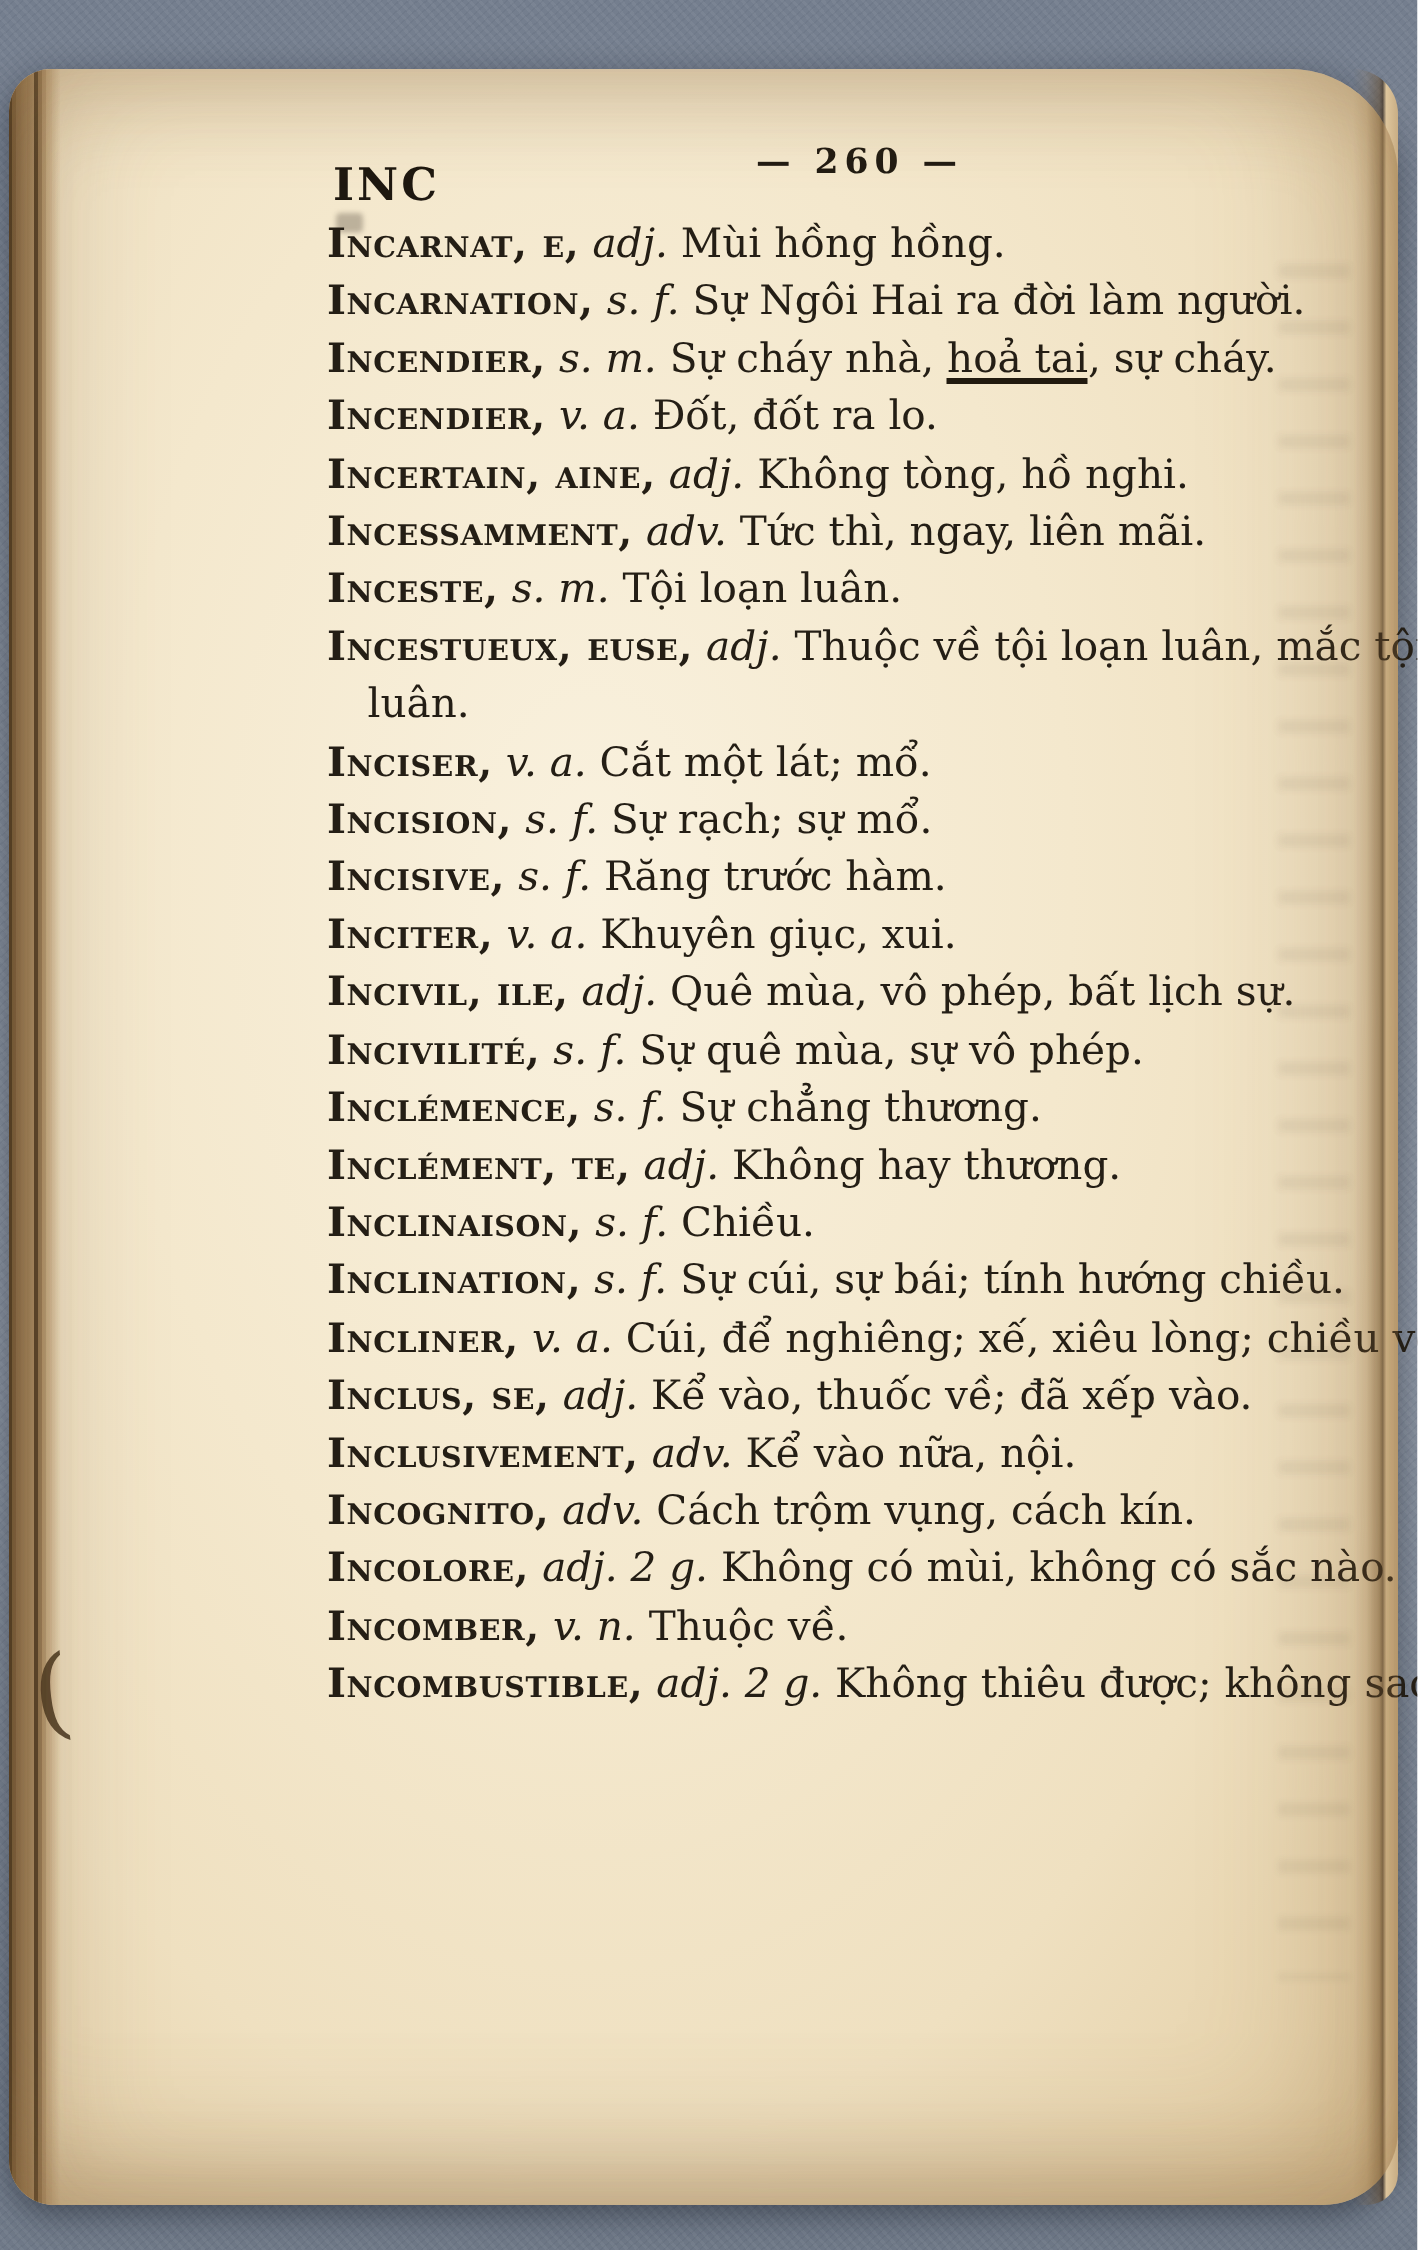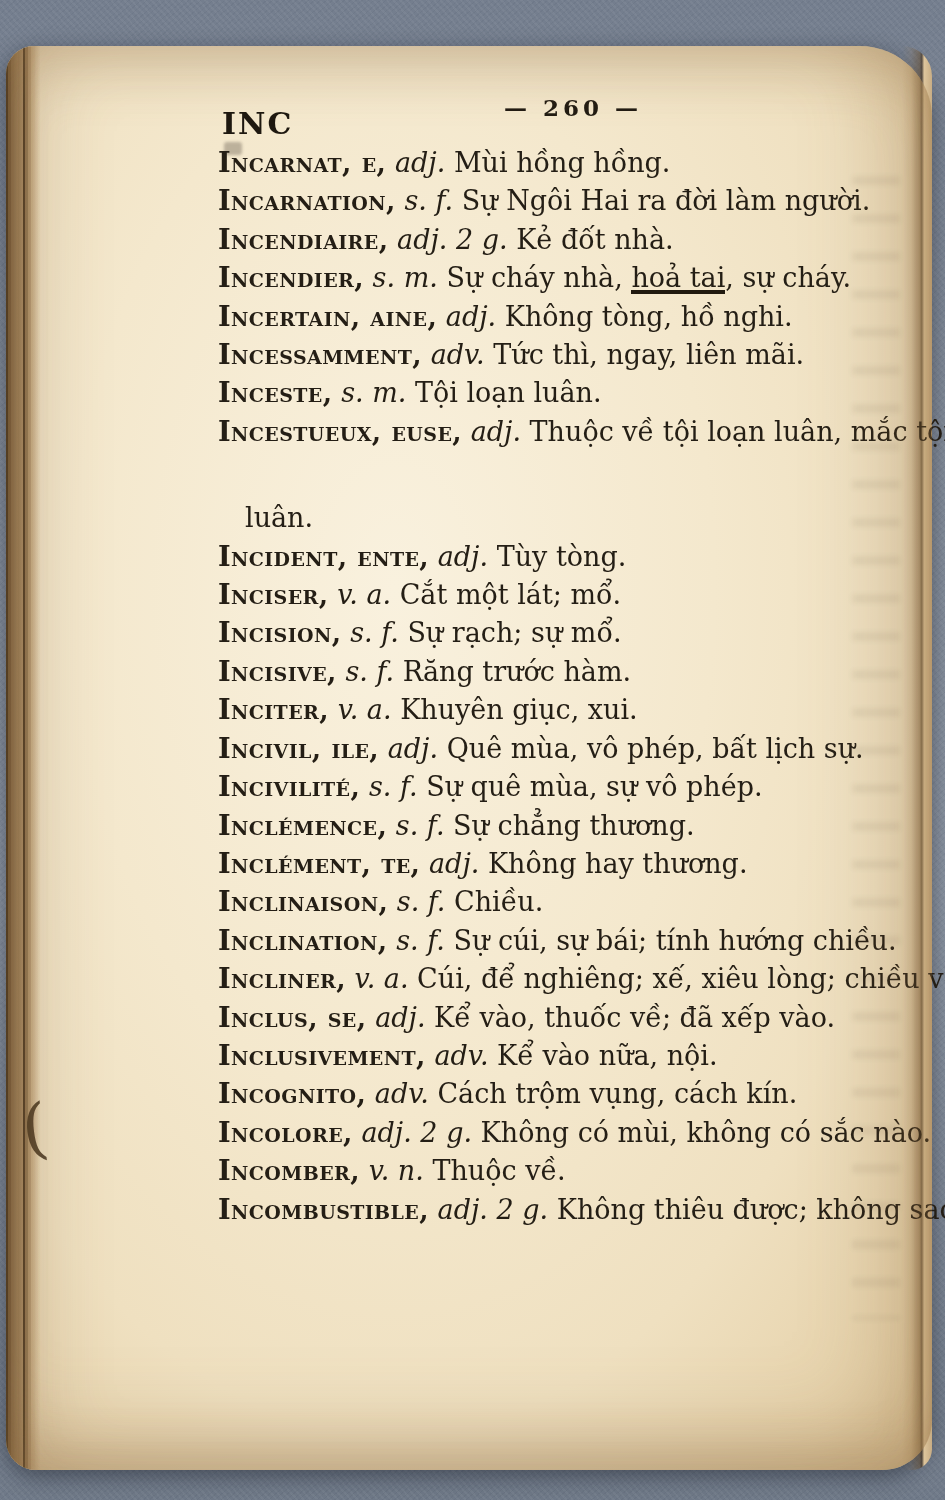--- a/index.html
+++ b/index.html
@@ -69,21 +69,21 @@
   }
   .entry .head{font-variant:small-caps;letter-spacing:.4px;font-weight:600;}
   .entry .head::first-letter{font-size:103%;}
   .entry .pos{font-style:italic;margin-top:12px;}
   .hand-underline{
     background-image:linear-gradient(#211a0f,#211a0f);
     background-size:100% 4px;background-position:0 100%;background-repeat:no-repeat;
     padding-bottom:1px;
     margin-top:28px;
   }
-  .def2{padding-left:27px;margin-top:48px;}
+  .def2{padding-left:27px;}
   .hand-paren{
     position:absolute;left:16px;top:1044px;
     font-size:66px;color:#43321d;transform:rotate(-7deg);
     font-family:"DejaVu Serif",serif;opacity:.85;
   }
 </style>
 </head>
 <body>
 
 <div class="scene">
@@ -92,27 +92,26 @@
     <div class="right-edge"></div>
     <div class="bleed-marks"></div>
 
     <span class="guide-word">INC</span>
     <span class="page-number">— 260 —</span>
     <div class="ink-smudge"></div>
 
     <div class="entries" id="entries">
         <div class="entry"><span class="head">Incarnat, e,</span> <span class="pos">adj.</span> <span class="def">Mùi hồng hồng.</span></div>
         <div class="entry"><span class="head">Incarnation,</span> <span class="pos">s. f.</span> <span class="def">Sự Ngôi Hai ra đời làm người.</span></div>
-        <div class="entry"><span class="head">Incendiaire,</span> <span class="pos">adj. 2 g.</span> <span class="def">Kẻ đốt nhà.</span></div>
         <div class="entry"><span class="head">Incendier,</span> <span class="pos">s. m.</span> <span class="def">Sự cháy nhà, <span class="hand-underline">hoả tai</span>, sự cháy.</span></div>
+        <div class="entry"><span class="head">Incendier,</span> <span class="pos">v. a.</span> <span class="def">Đốt, đốt ra lo.</span></div>
         <div class="entry"><span class="head">Incertain, aine,</span> <span class="pos">adj.</span> <span class="def">Không tòng, hồ nghi.</span></div>
         <div class="entry"><span class="head">Incessamment,</span> <span class="pos">adv.</span> <span class="def">Tức thì, ngay, liên mãi.</span></div>
         <div class="entry"><span class="head">Inceste,</span> <span class="pos">s. m.</span> <span class="def">Tội loạn luân.</span></div>
         <div class="entry"><span class="head">Incestueux, euse,</span> <span class="pos">adj.</span> <span class="def">Thuộc về tội loạn luân, mắc tội loạn</span><div class="def2">luân.</div></div>
-        <div class="entry"><span class="head">Incident, ente,</span> <span class="pos">adj.</span> <span class="def">Tùy tòng.</span></div>
         <div class="entry"><span class="head">Inciser,</span> <span class="pos">v. a.</span> <span class="def">Cắt một lát; mổ.</span></div>
         <div class="entry"><span class="head">Incision,</span> <span class="pos">s. f.</span> <span class="def">Sự rạch; sự mổ.</span></div>
         <div class="entry"><span class="head">Incisive,</span> <span class="pos">s. f.</span> <span class="def">Răng trước hàm.</span></div>
         <div class="entry"><span class="head">Inciter,</span> <span class="pos">v. a.</span> <span class="def">Khuyên giục, xui.</span></div>
         <div class="entry"><span class="head">Incivil, ile,</span> <span class="pos">adj.</span> <span class="def">Quê mùa, vô phép, bất lịch sự.</span></div>
         <div class="entry"><span class="head">Incivilité,</span> <span class="pos">s. f.</span> <span class="def">Sự quê mùa, sự vô phép.</span></div>
         <div class="entry"><span class="head">Inclémence,</span> <span class="pos">s. f.</span> <span class="def">Sự chẳng thương.</span></div>
         <div class="entry"><span class="head">Inclément, te,</span> <span class="pos">adj.</span> <span class="def">Không hay thương.</span></div>
         <div class="entry"><span class="head">Inclinaison,</span> <span class="pos">s. f.</span> <span class="def">Chiều.</span></div>
         <div class="entry"><span class="head">Inclination,</span> <span class="pos">s. f.</span> <span class="def">Sự cúi, sự bái; tính hướng chiều.</span></div>

